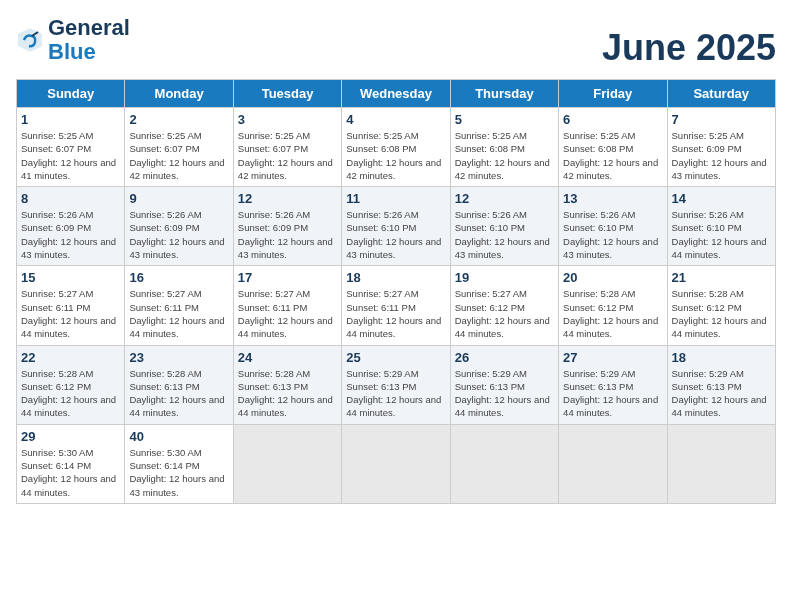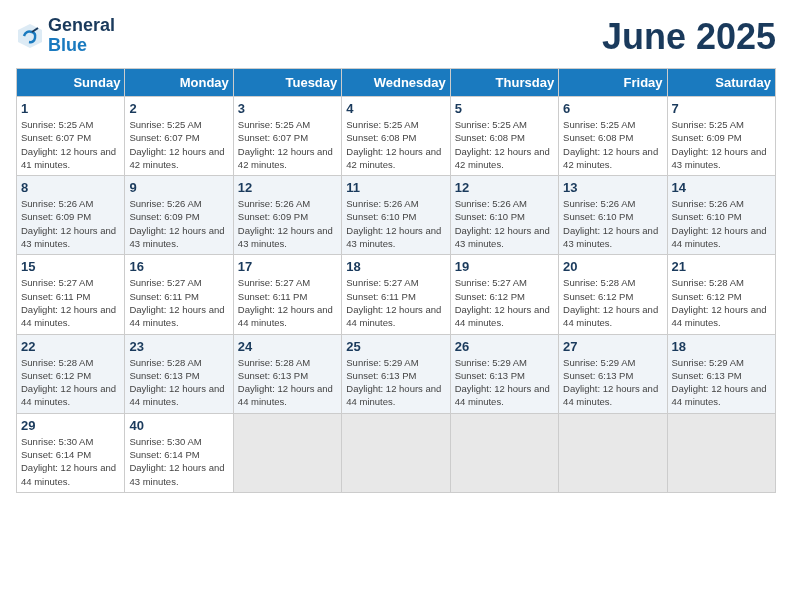--- a/index.html
+++ b/index.html
@@ -15,55 +15,56 @@
       justify-content: space-between;
       align-items: flex-start;
       margin-bottom: 10px;
     }
     .logo {
       display: flex;
       align-items: center;
       gap: 4px;
     }
     .logo-text {
-      font-size: 18px;
+      font-size: 22px;
       font-weight: bold;
       color: #1a3a5c;
       line-height: 1.1;
     }
     .logo-text span {
       color: #1a7abf;
     }
     .logo-icon {
       width: 28px;
       height: 28px;
     }
     .title-area {
       text-align: center;
+      margin-top: 11px;
     }
     .main-title {
       font-size: 36px;
       font-weight: bold;
       color: #1a3a5c;
     }
     .subtitle {
       font-size: 14px;
       color: #333;
     }
     .calendar {
       width: 100%;
       border-collapse: collapse;
     }
     .calendar thead th {
       background: #1a7abf;
       color: #fff;
       font-size: 13px;
       font-weight: bold;
       padding: 6px 4px;
-      text-align: right;
+      text-align: center;
       border: 1px solid #ccc;
     }
     .calendar tbody td {
       border: 1px solid #ccc;
       vertical-align: top;
       padding: 4px;
       font-size: 10px;
       color: #333;
       background: #fff;
       width: 108px;

